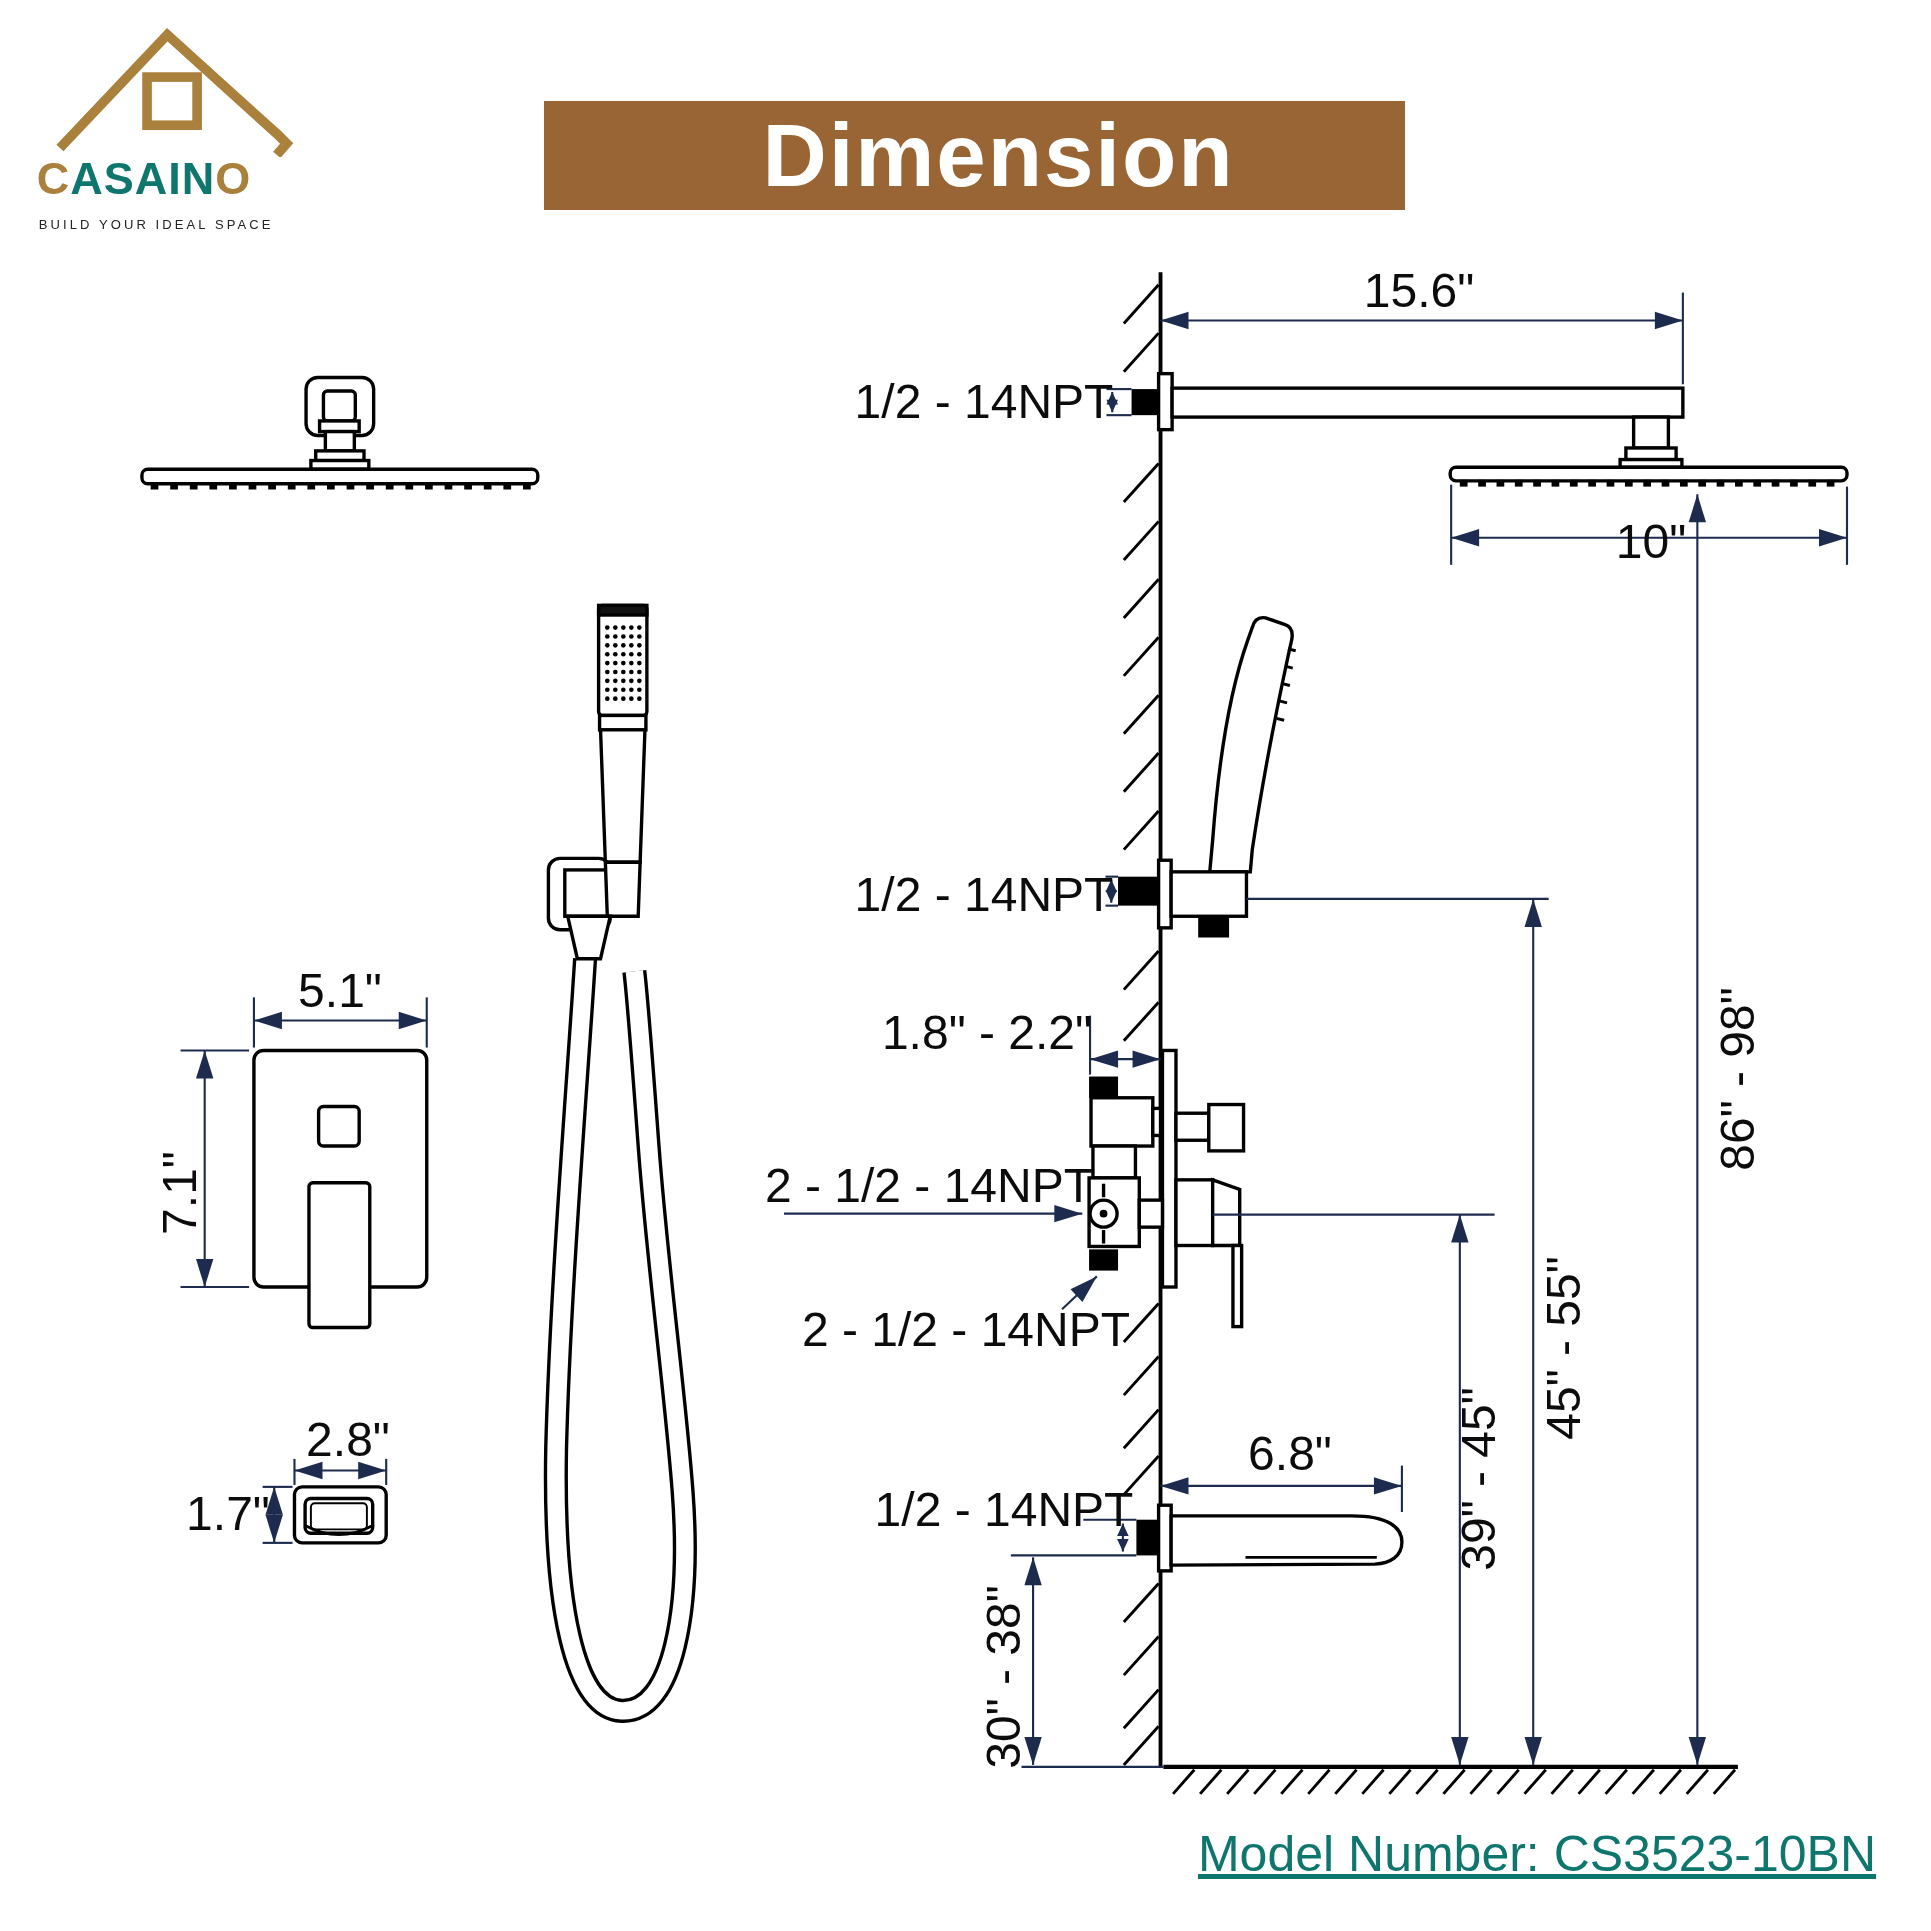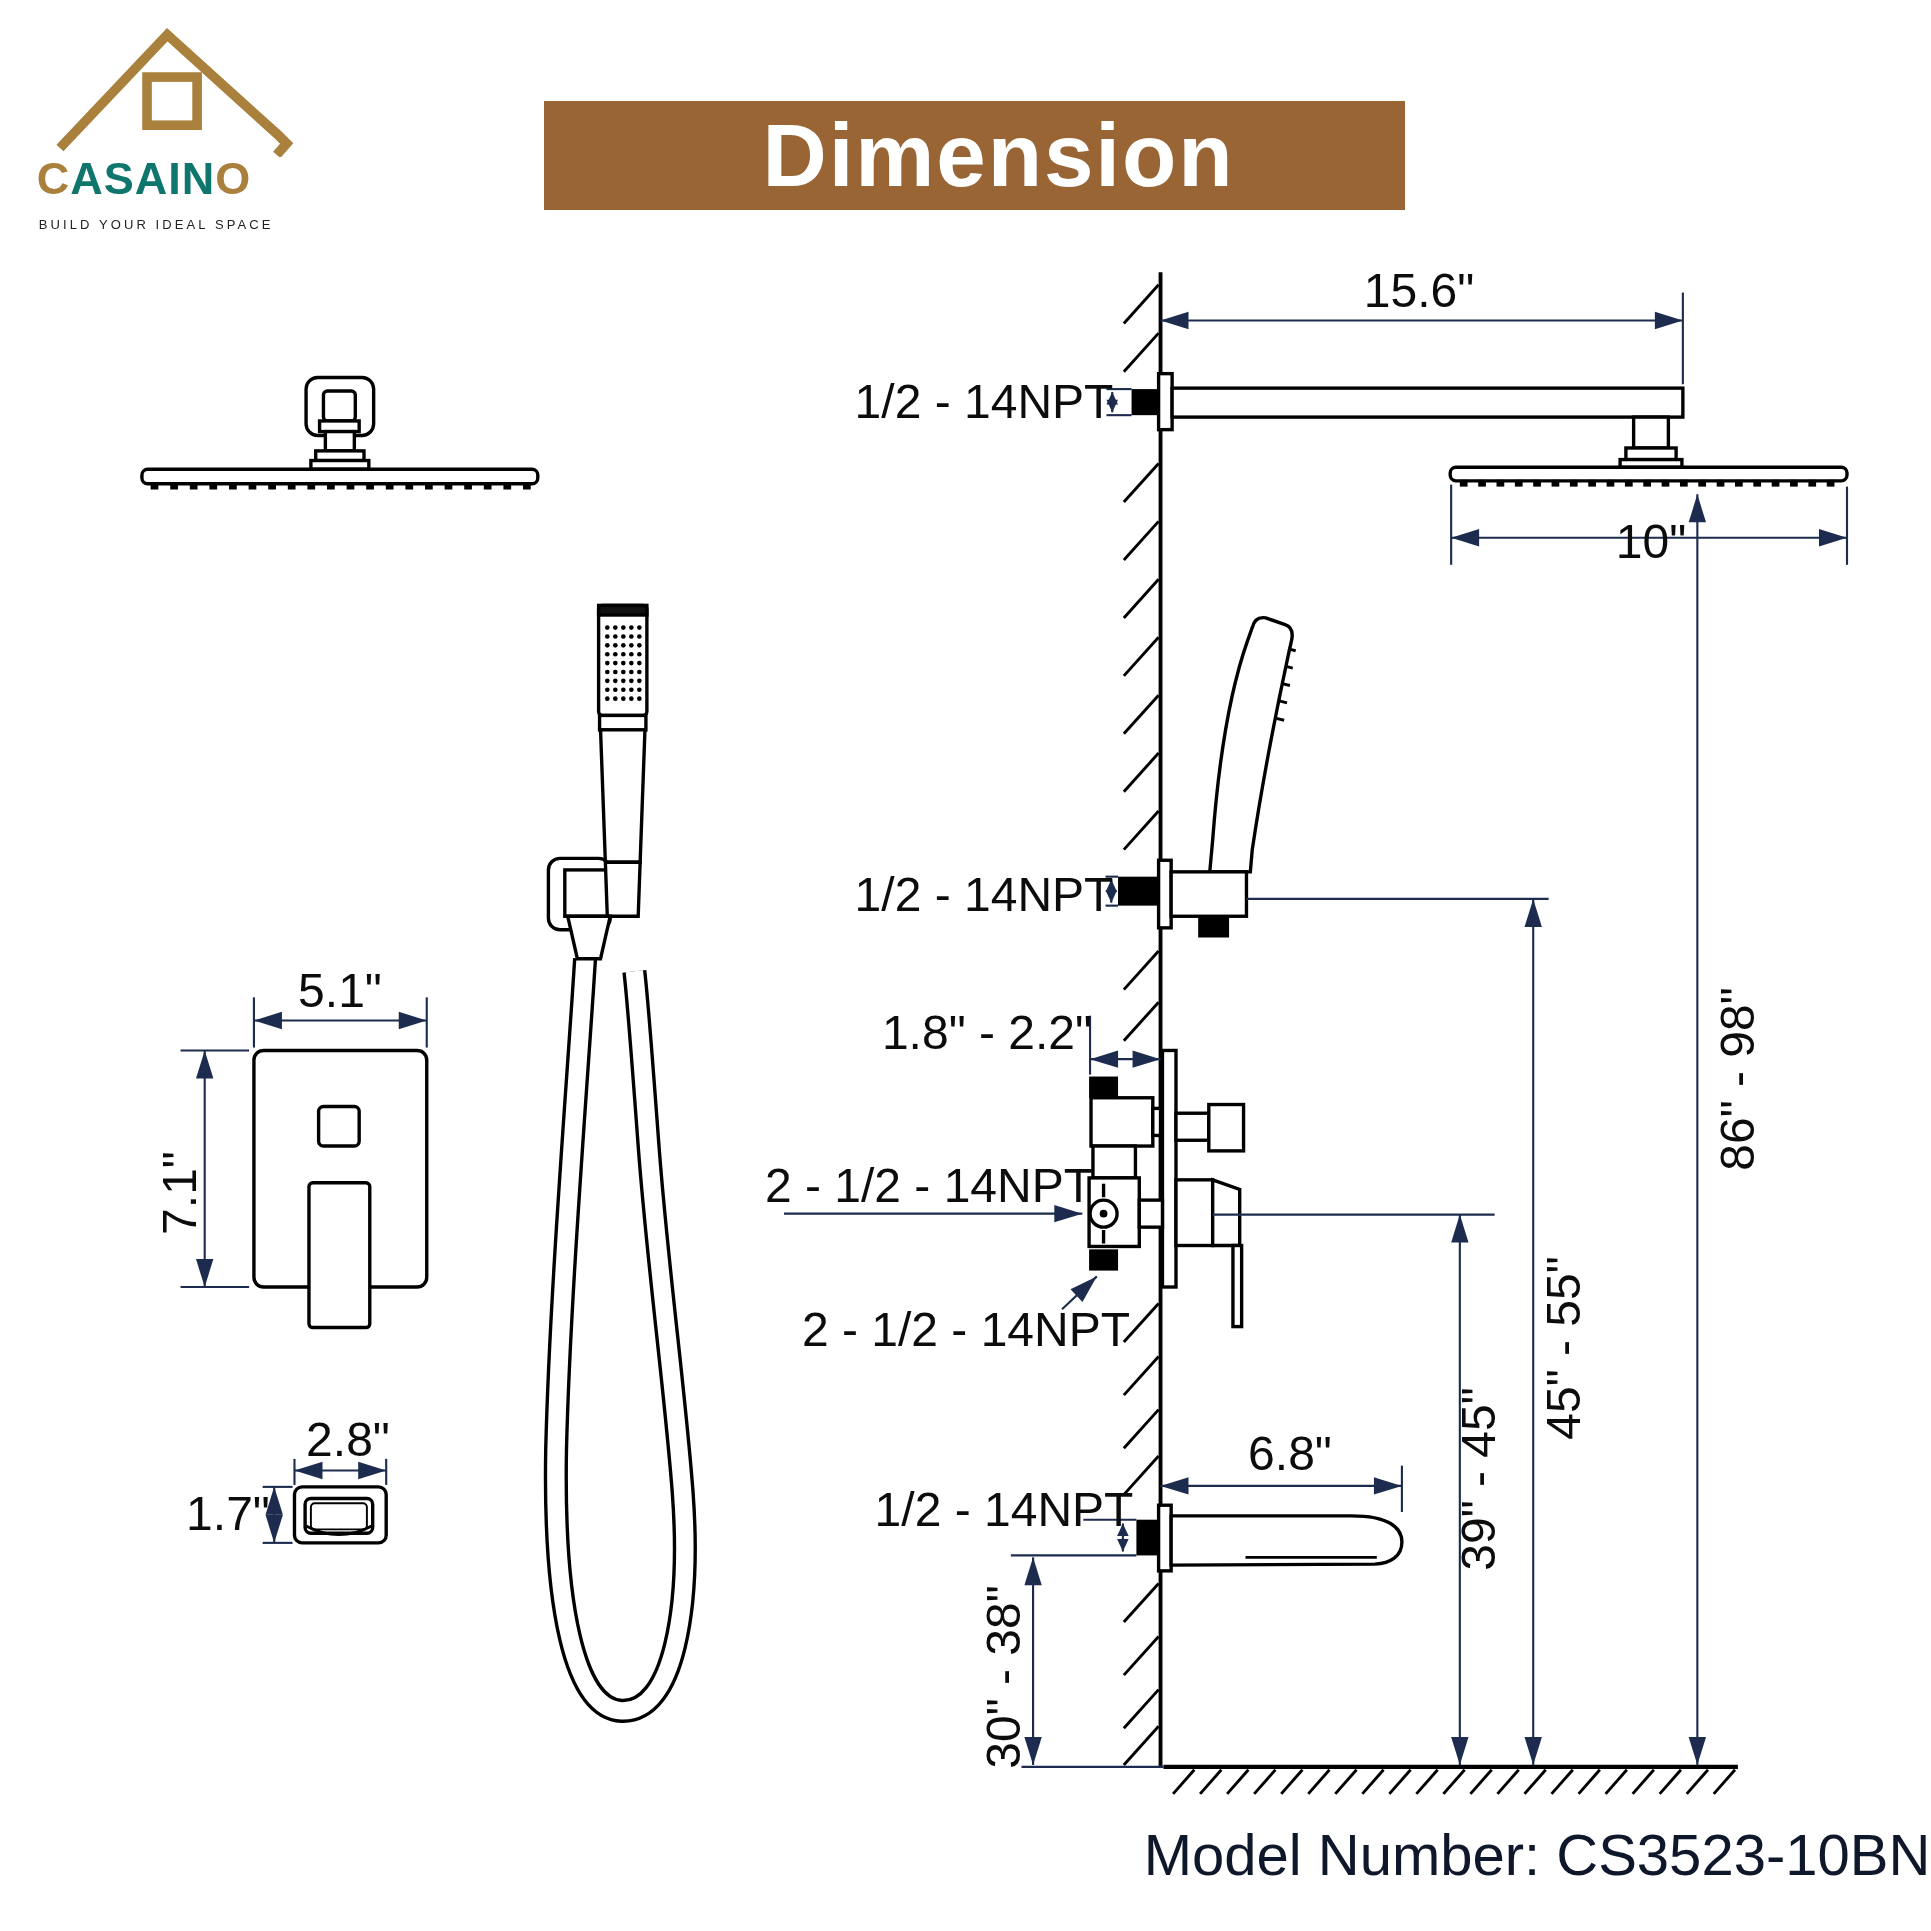--- a/index.html
+++ b/index.html
@@ -14,21 +14,21 @@
   #logo .brand{position:absolute;left:7.7px;top:126px;font-size:45px;font-weight:800;letter-spacing:1px;}
   #logo .brand .gold{color:#a9803c;}
   #logo .brand .dark{color:#0f766e;}
   #logo .tag{position:absolute;left:9.7px;top:190px;font-size:13px;font-weight:400;
              letter-spacing:3.1px;color:#222;}
   
   .lbl{position:absolute;font-size:48px;color:#0c0c0c;white-space:nowrap;
        transform:translate(-50%,-50%);line-height:1;}
   .lbl.rot{transform:translate(-50%,-50%) rotate(-90deg);}
   #model-number{position:absolute;left:1537px;top:1854px;transform:translate(-50%,-50%);
-                font-size:58px;font-weight:500;color:#0f172a;white-space:nowrap;}
+                font-size:50px;font-weight:500;color:#0f766e;white-space:nowrap;text-decoration:underline;}
   svg{position:absolute;left:0;top:0;}
 </style>
 </head>
 <body>
 
 <div id="stage">
 
   <div id="logo">
     <svg width="290" height="130" viewBox="0 0 300 135">
       <path d="M35,122 L143,8 L258,112 l9,9 l-7,8" fill="none" stroke="#a9803c" stroke-width="10" stroke-linecap="square"></path>

